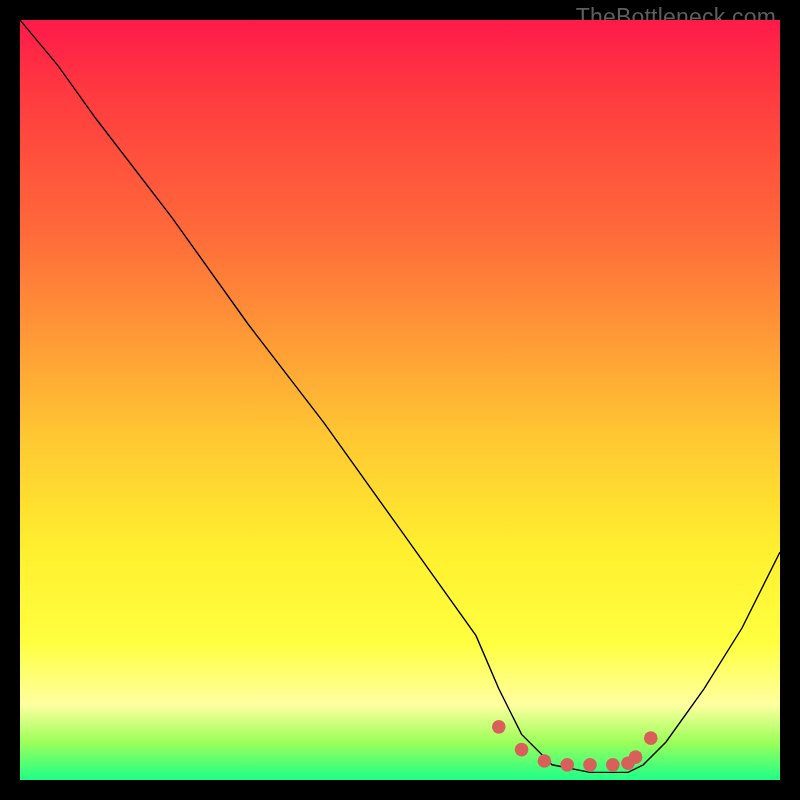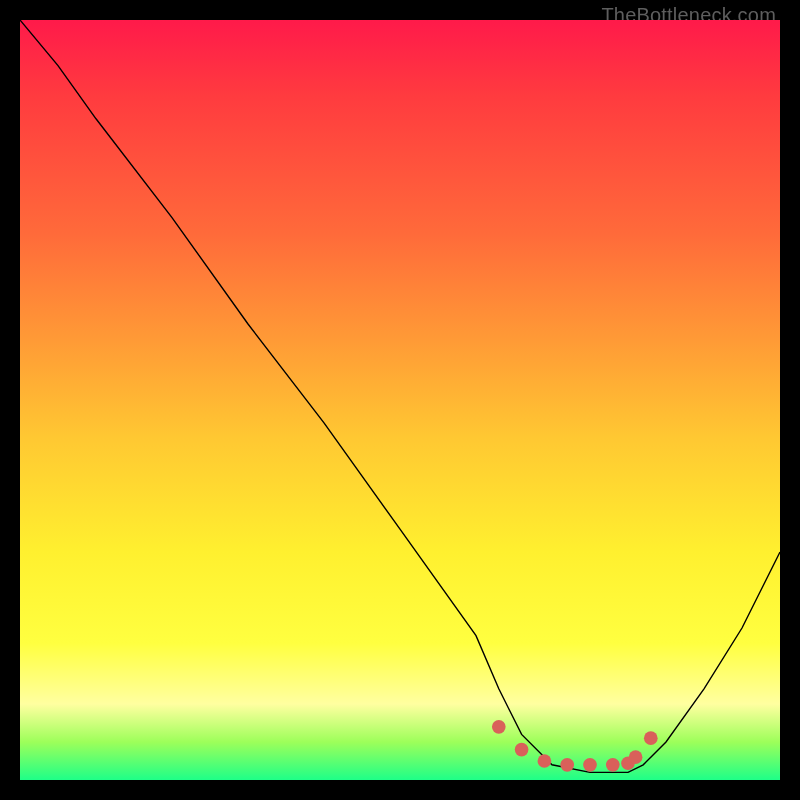--- a/index.html
+++ b/index.html
@@ -52,21 +52,21 @@
     left: 0;
     top: 0;
     width: 760px;
     height: 760px;
   }
   .watermark {
     position: absolute;
     top: 4px;
     right: 24px;
     color: #5e5e5e;
-    font-size: 20px;
+    font-size: 23px;
     font-weight: 500;
     letter-spacing: 0.2px;
     text-align: center;
   }
 </style>
 </head>
 <body>
 
 <div class="frame">
 

